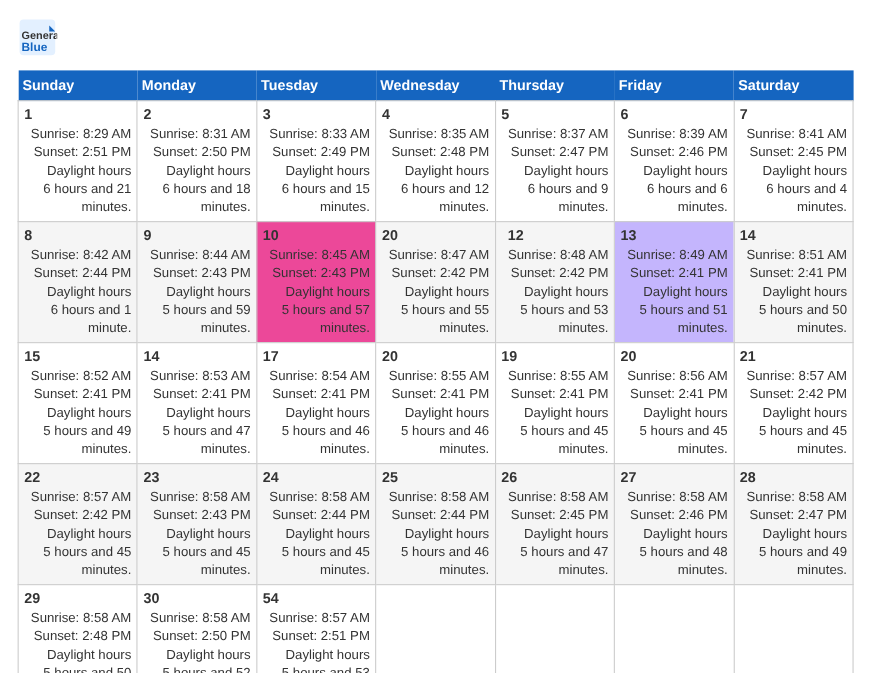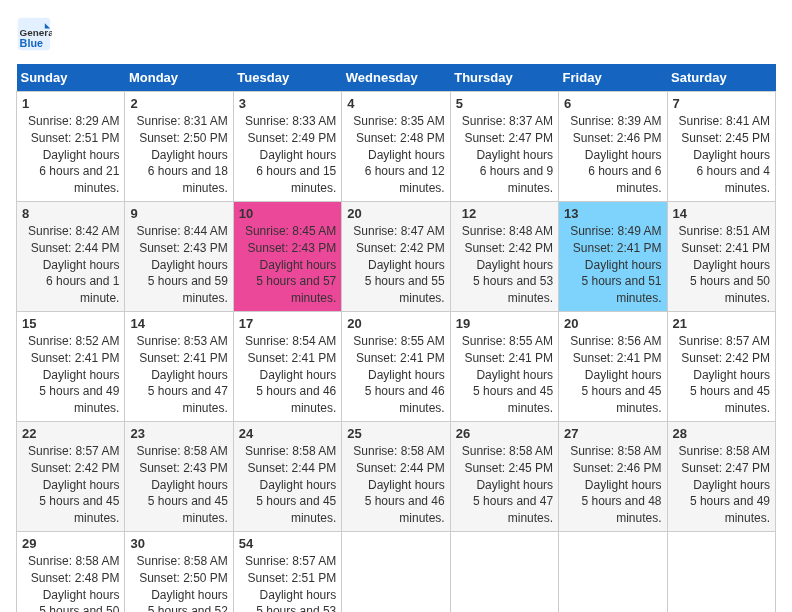--- a/index.html
+++ b/index.html
@@ -211,21 +211,21 @@
       </td>
         <td style="background: rgb(245, 245, 245); padding-left: 11px;">
         <span class="day-num">12</span>
         <div class="day-info">
           Sunrise: 8:48 AM<br>
           Sunset: 2:42 PM<br>
           Daylight hours<br>
           5 hours and 53 minutes.
         </div>
       </td>
-        <td style="background: #7dd3fc;">
+        <td style="background: #c4b5fd;">
         <span class="day-num">13</span>
         <div class="day-info">
           Sunrise: 8:49 AM<br>
           Sunset: 2:41 PM<br>
           Daylight hours<br>
           5 hours and 51 minutes.
         </div>
       </td>
         <td style="background: rgb(245, 245, 245);">
         <span class="day-num">14</span>

